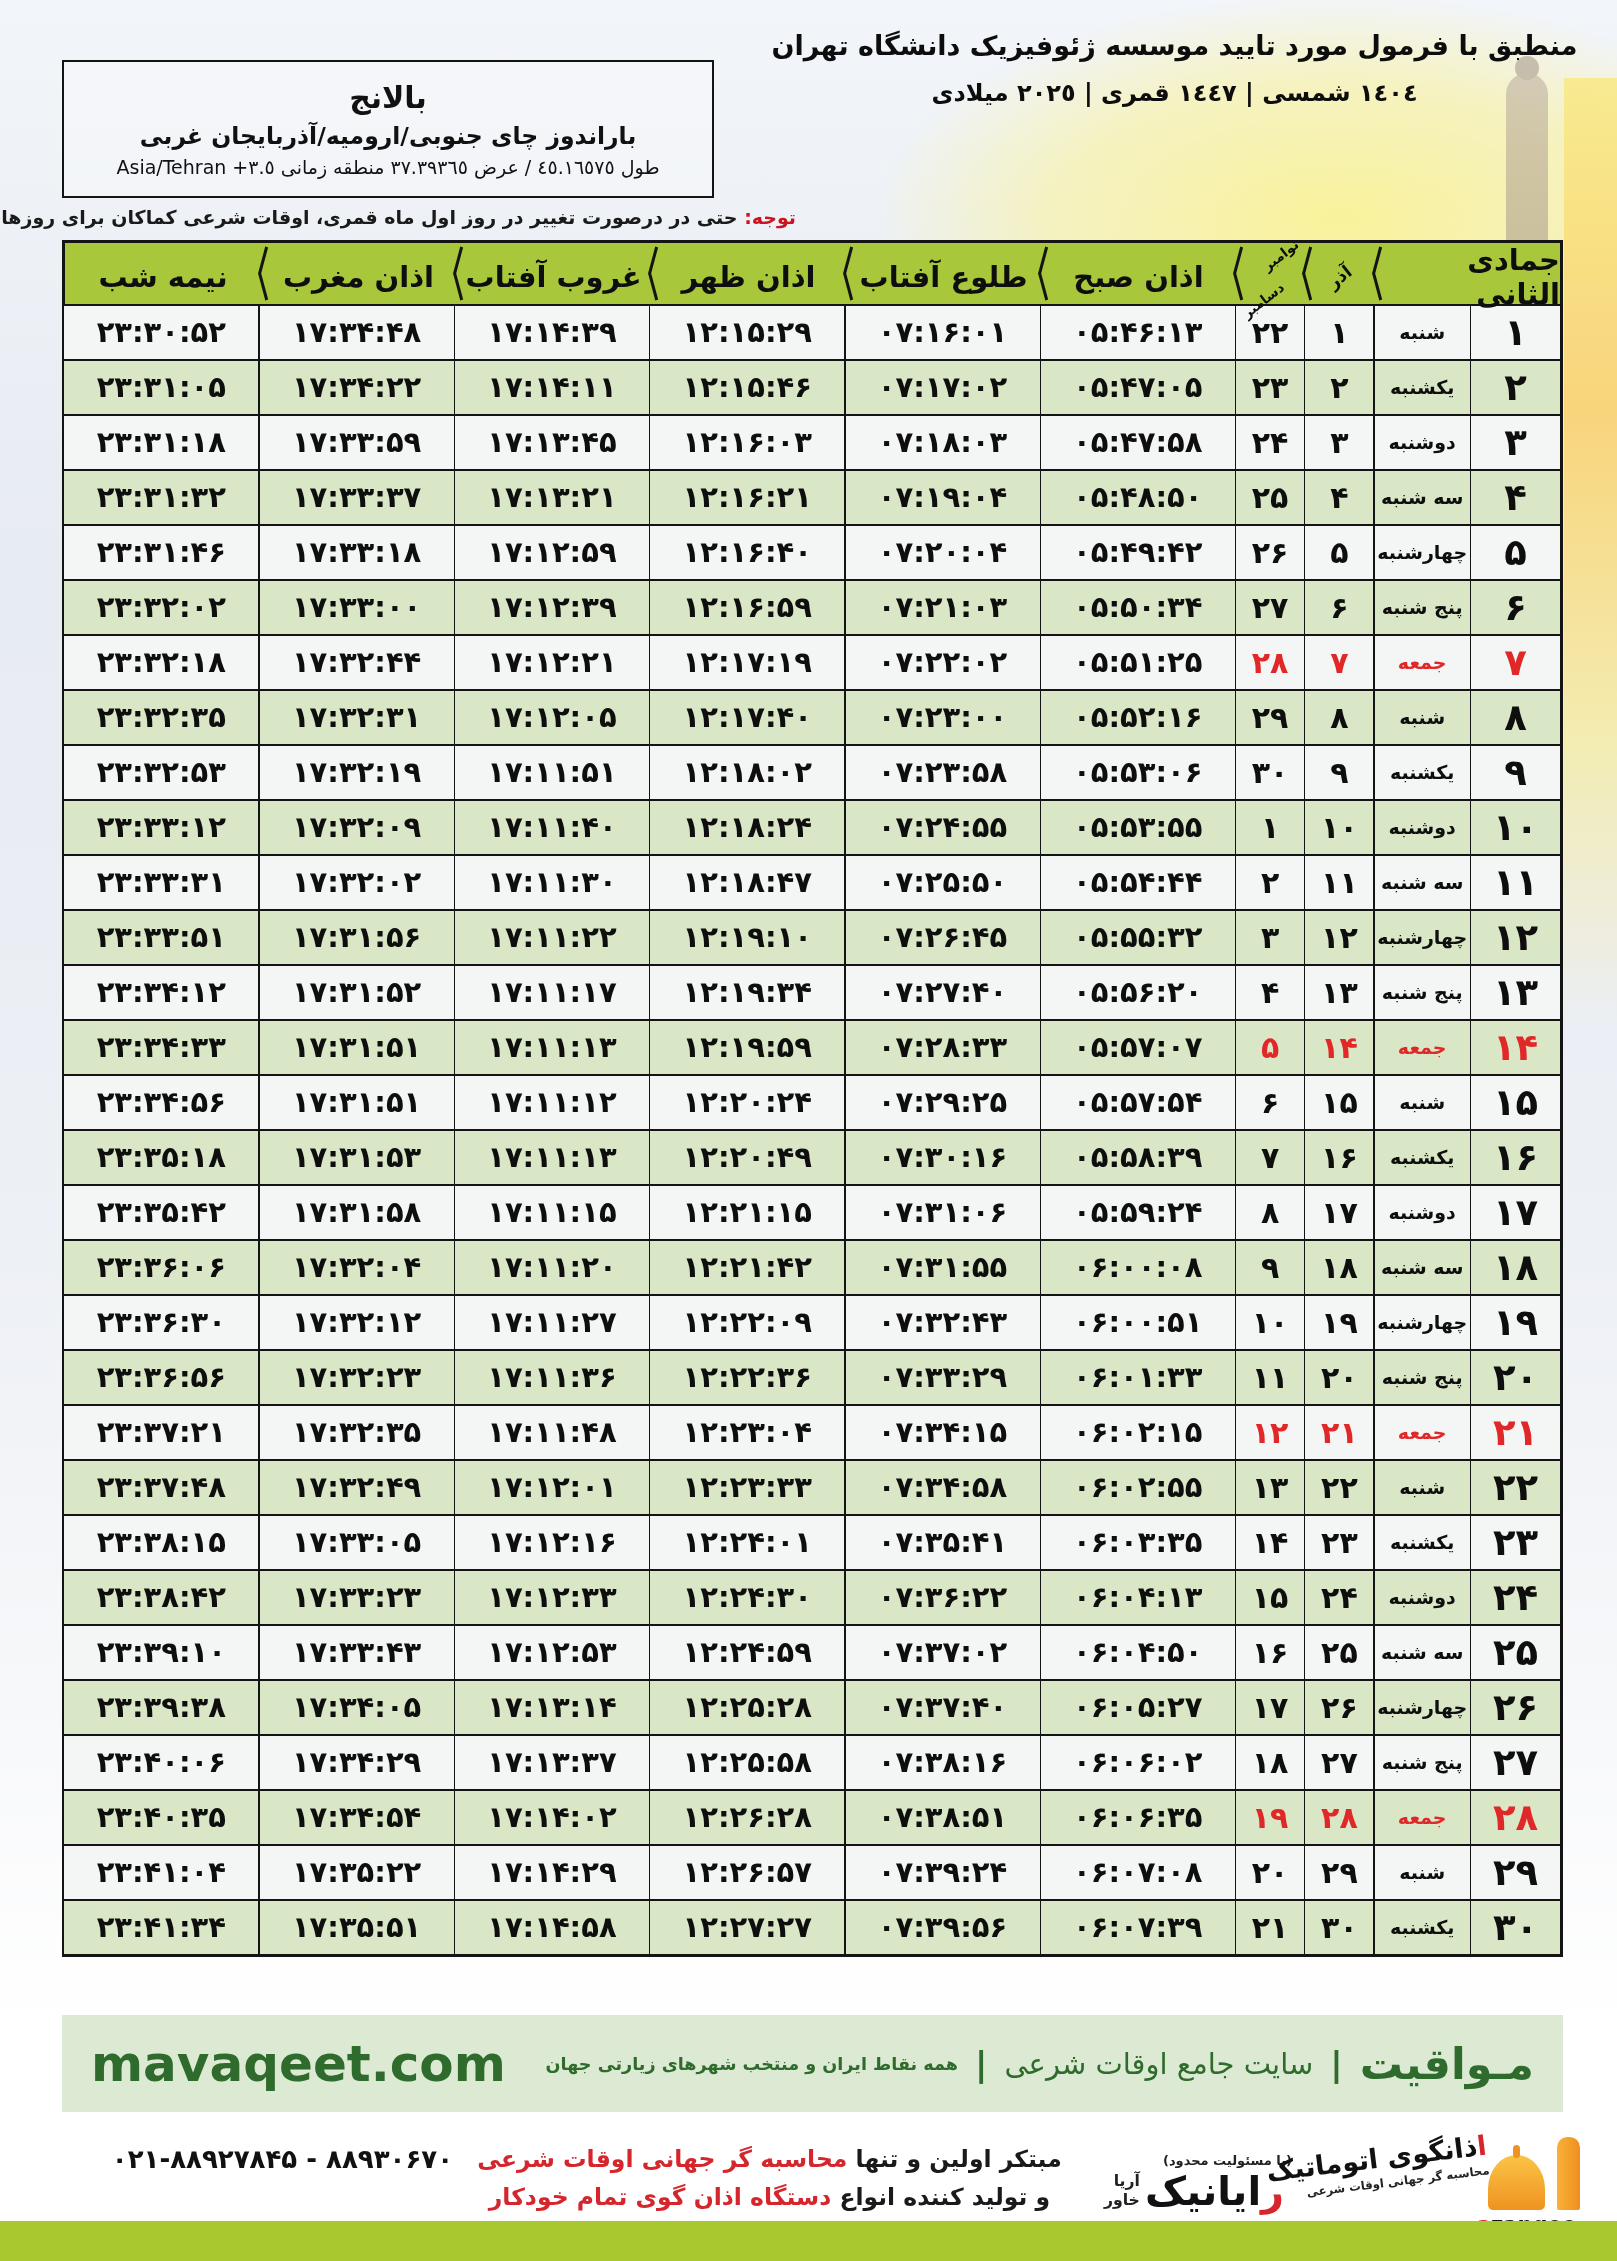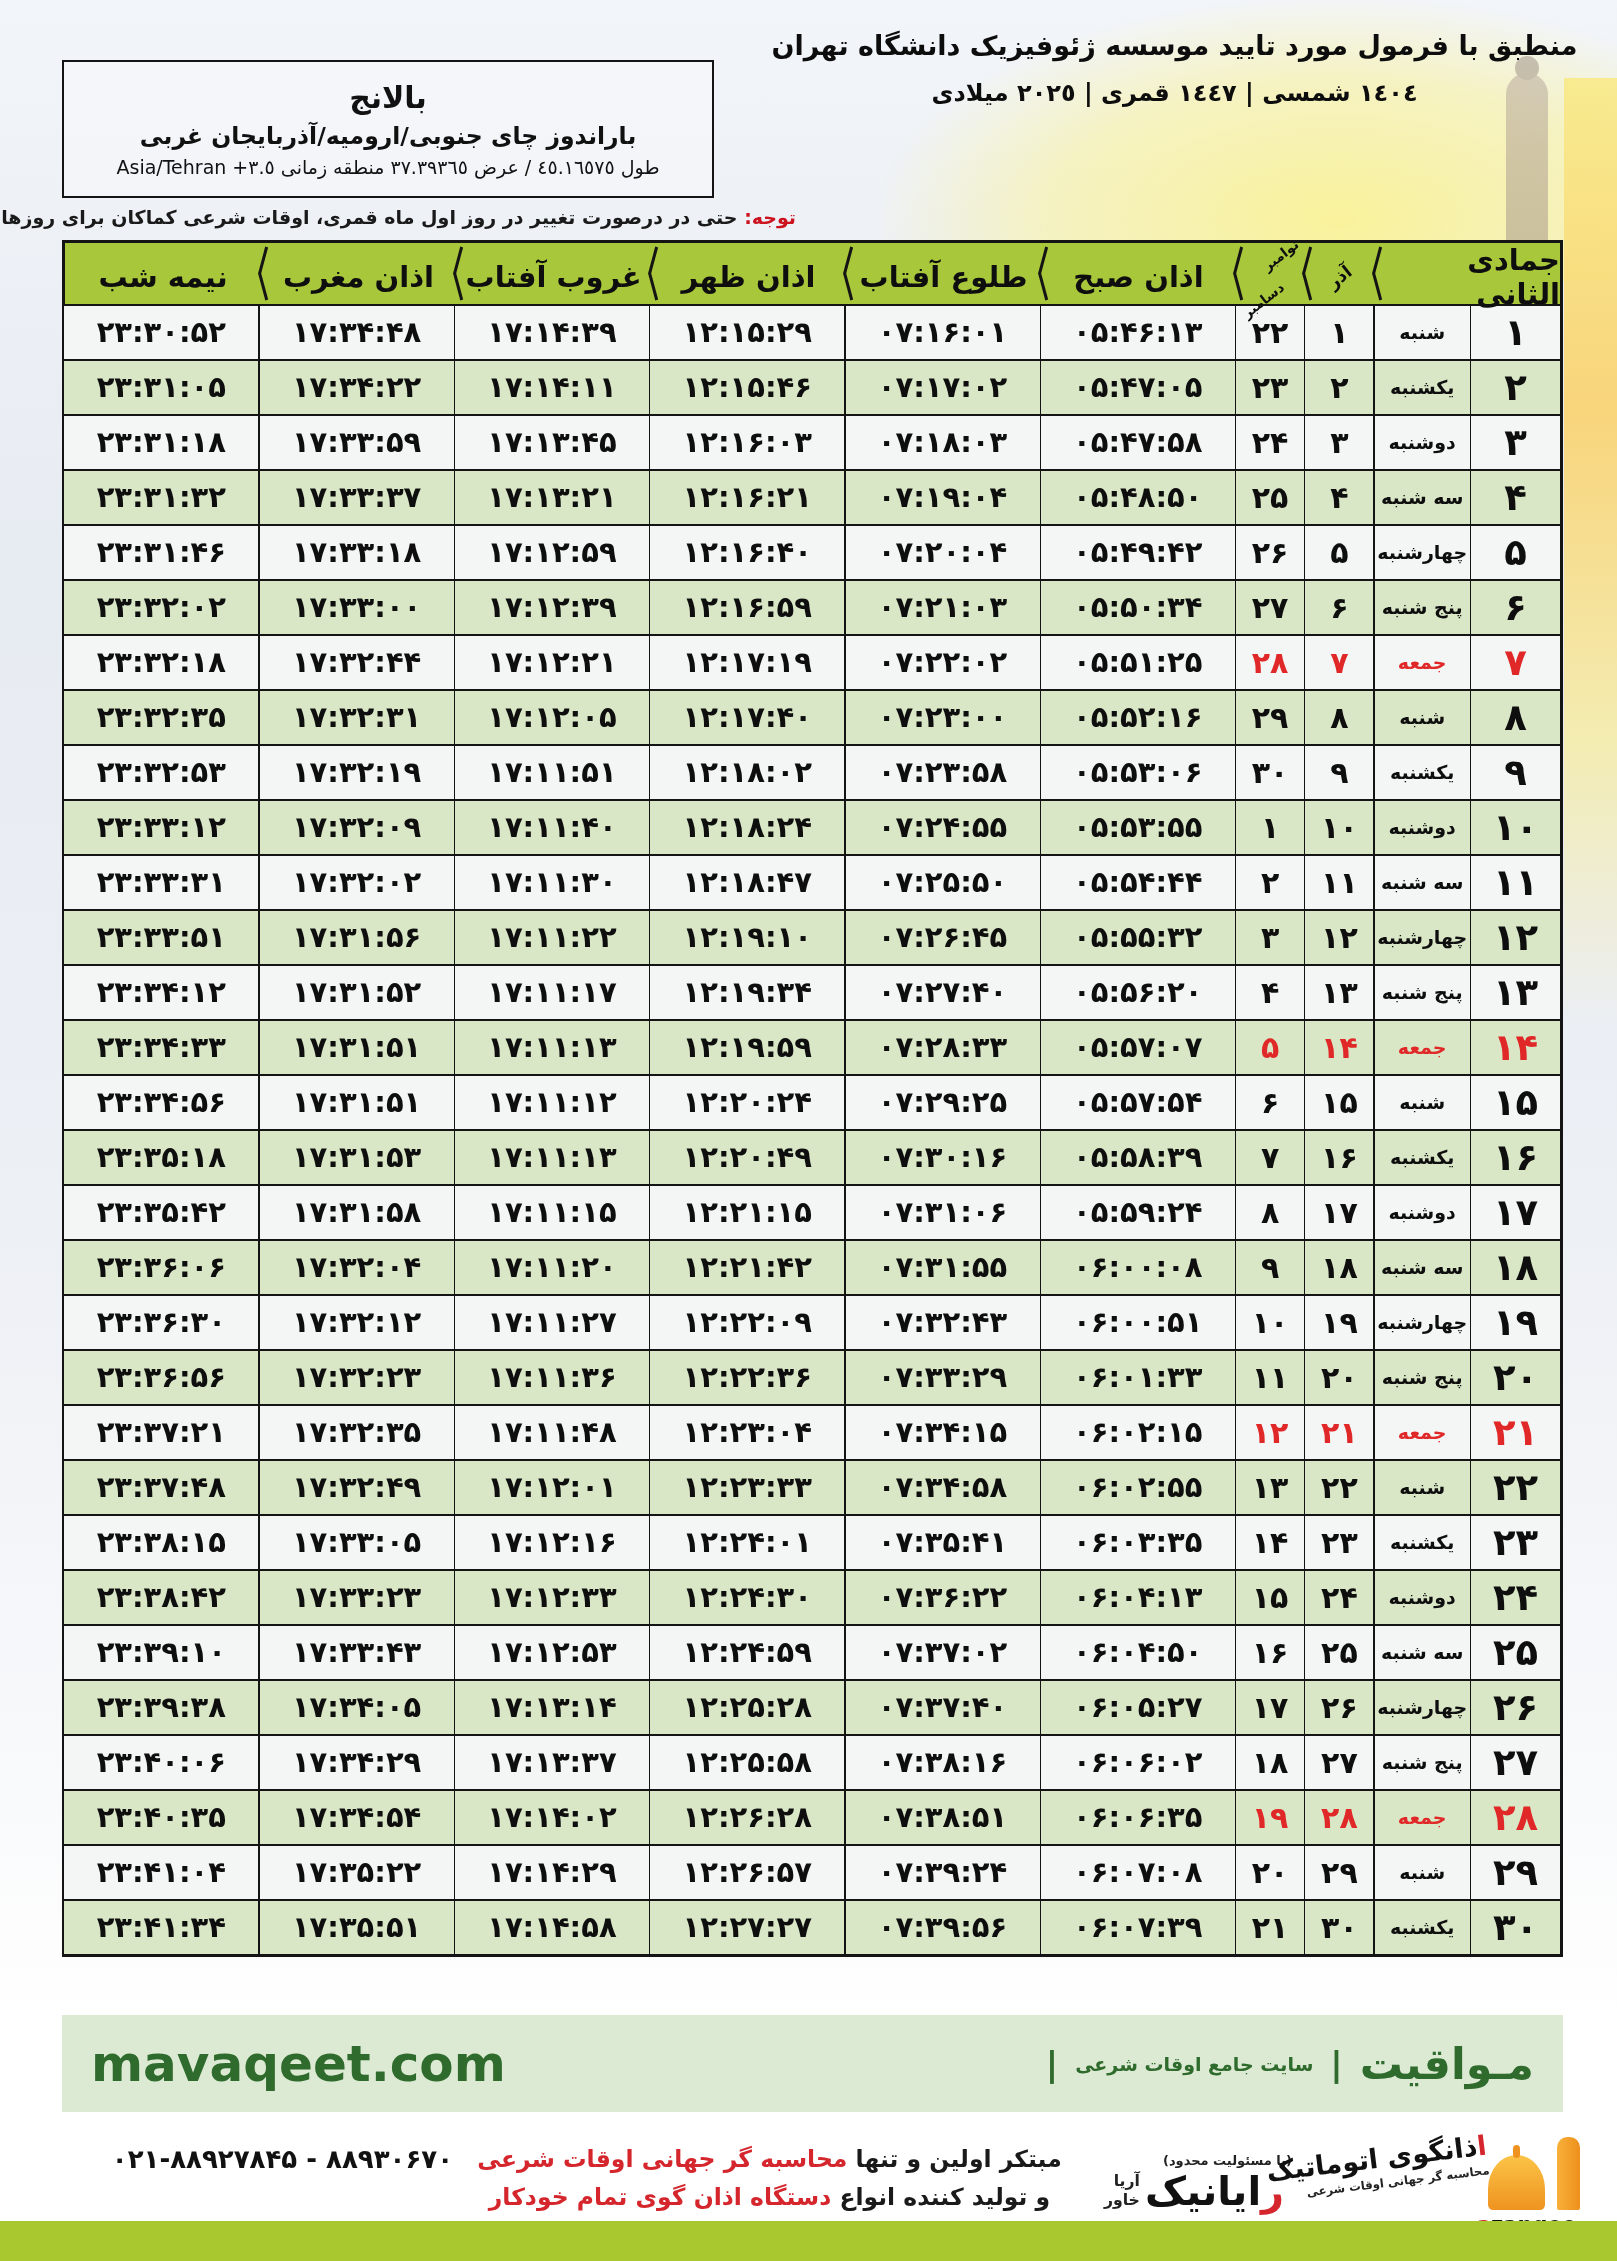--- a/index.html
+++ b/index.html
@@ -64,21 +64,21 @@
   .c-day{font-size:37px}
   .c-week{font-size:19px}
   .c-sm{font-size:30px}
   .c-time{font-size:29px;direction:ltr}
   .row.fri>.c-day,.row.fri>.c-week,.row.fri>.c-sm{color:var(--accent_red)}
   
   .band{position:absolute;z-index:2;left:62px;top:2015px;width:1501px;height:97px;background:var(--band_bg);
     display:flex;direction:rtl;align-items:center;padding:0 29px;gap:17px;color:var(--band_green)}
   .band .brand{font-size:43px;font-weight:bold}
   .band .sep{font-size:34px;font-weight:bold}
-  .band .desc{font-size:19px;font-weight:bold}
+  .band .desc{font-size:29px;font-weight:normal}
   .band .cover{font-size:17.6px;font-weight:bold}
   .band .url{margin-right:auto;direction:ltr;font-size:50px;font-weight:bold}
   
   .phoneblock{position:absolute;z-index:2;left:62px;top:2144px;width:391px;text-align:right}
   .phone{font-size:26px;font-weight:bold;color:#111;direction:ltr}
   .site{font-size:33px;font-weight:bold;color:#111;font-family:"DejaVu Serif",serif;letter-spacing:1.3px;direction:ltr}
   .promo{position:absolute;z-index:2;left:476px;top:2141px;width:587px;text-align:center;direction:rtl;
     font-size:23.5px;font-weight:bold;line-height:1.6;color:#1a1a1a}
   .promo .red{color:var(--promo_red)}
   .rayanik{position:absolute;z-index:2;left:1096px;top:2153px;width:196px;direction:rtl;text-align:right}
@@ -212,20 +212,21 @@
         <div class="row"><div class="cell c-day">۲۹</div><div class="cell c-week">شنبه</div><div class="cell c-sm">۲۹</div><div class="cell c-sm">۲۰</div><div class="cell c-time">۰۶:۰۷:۰۸</div><div class="cell c-time">۰۷:۳۹:۲۴</div><div class="cell c-time">۱۲:۲۶:۵۷</div><div class="cell c-time">۱۷:۱۴:۲۹</div><div class="cell c-time">۱۷:۳۵:۲۲</div><div class="cell c-time">۲۳:۴۱:۰۴</div></div>
         <div class="row alt"><div class="cell c-day">۳۰</div><div class="cell c-week">یکشنبه</div><div class="cell c-sm">۳۰</div><div class="cell c-sm">۲۱</div><div class="cell c-time">۰۶:۰۷:۳۹</div><div class="cell c-time">۰۷:۳۹:۵۶</div><div class="cell c-time">۱۲:۲۷:۲۷</div><div class="cell c-time">۱۷:۱۴:۵۸</div><div class="cell c-time">۱۷:۳۵:۵۱</div><div class="cell c-time">۲۳:۴۱:۳۴</div></div>
       </div>
   </div>
 
   <div class="band">
     <span class="brand">مـواقیت</span>
     <span class="sep">|</span>
     <span class="desc">سایت جامع اوقات شرعی</span>
     <span class="sep">|</span>
+    <span class="cover">همه نقاط ایران و منتخب شهرهای زیارتی جهان</span>
     <span class="url">mavaqeet.com</span>
   </div>
 
   <div class="phoneblock">
     <div class="phone">۰۲۱-۸۸۹۲۷۸۴۵ - ۸۸۹۳۰۶۷۰</div>
   </div>
 
   <div class="promo">
     <div>
       <span>مبتکر اولین و تنها </span><span class="red">محاسبه گر جهانی اوقات شرعی</span>

